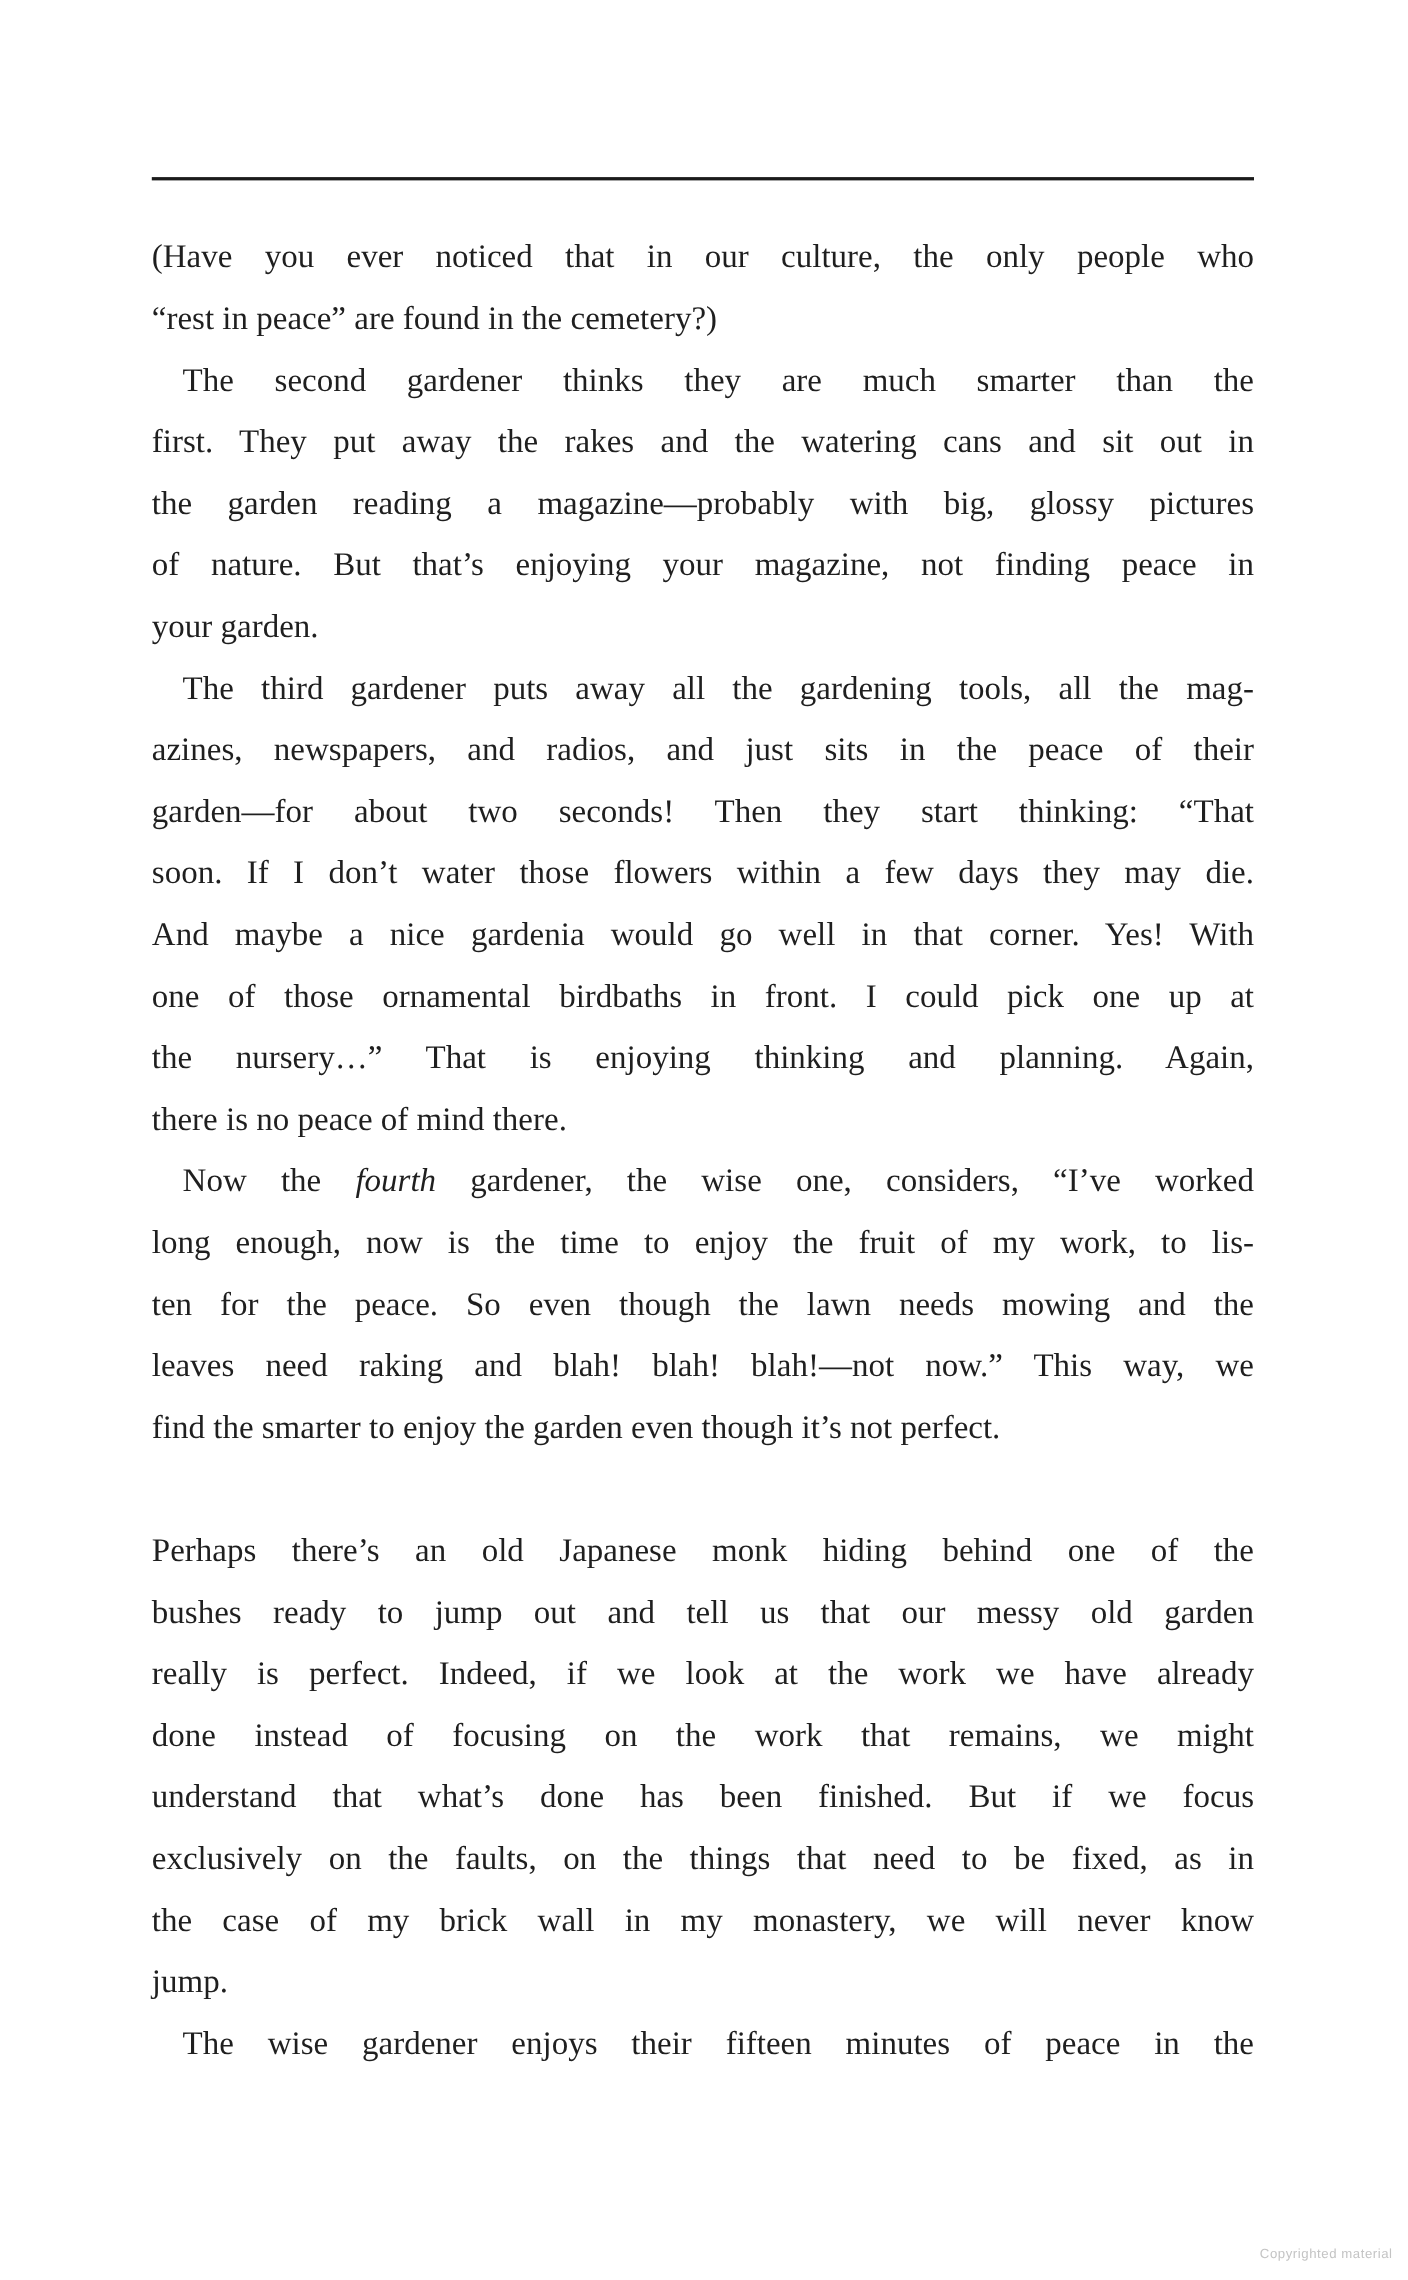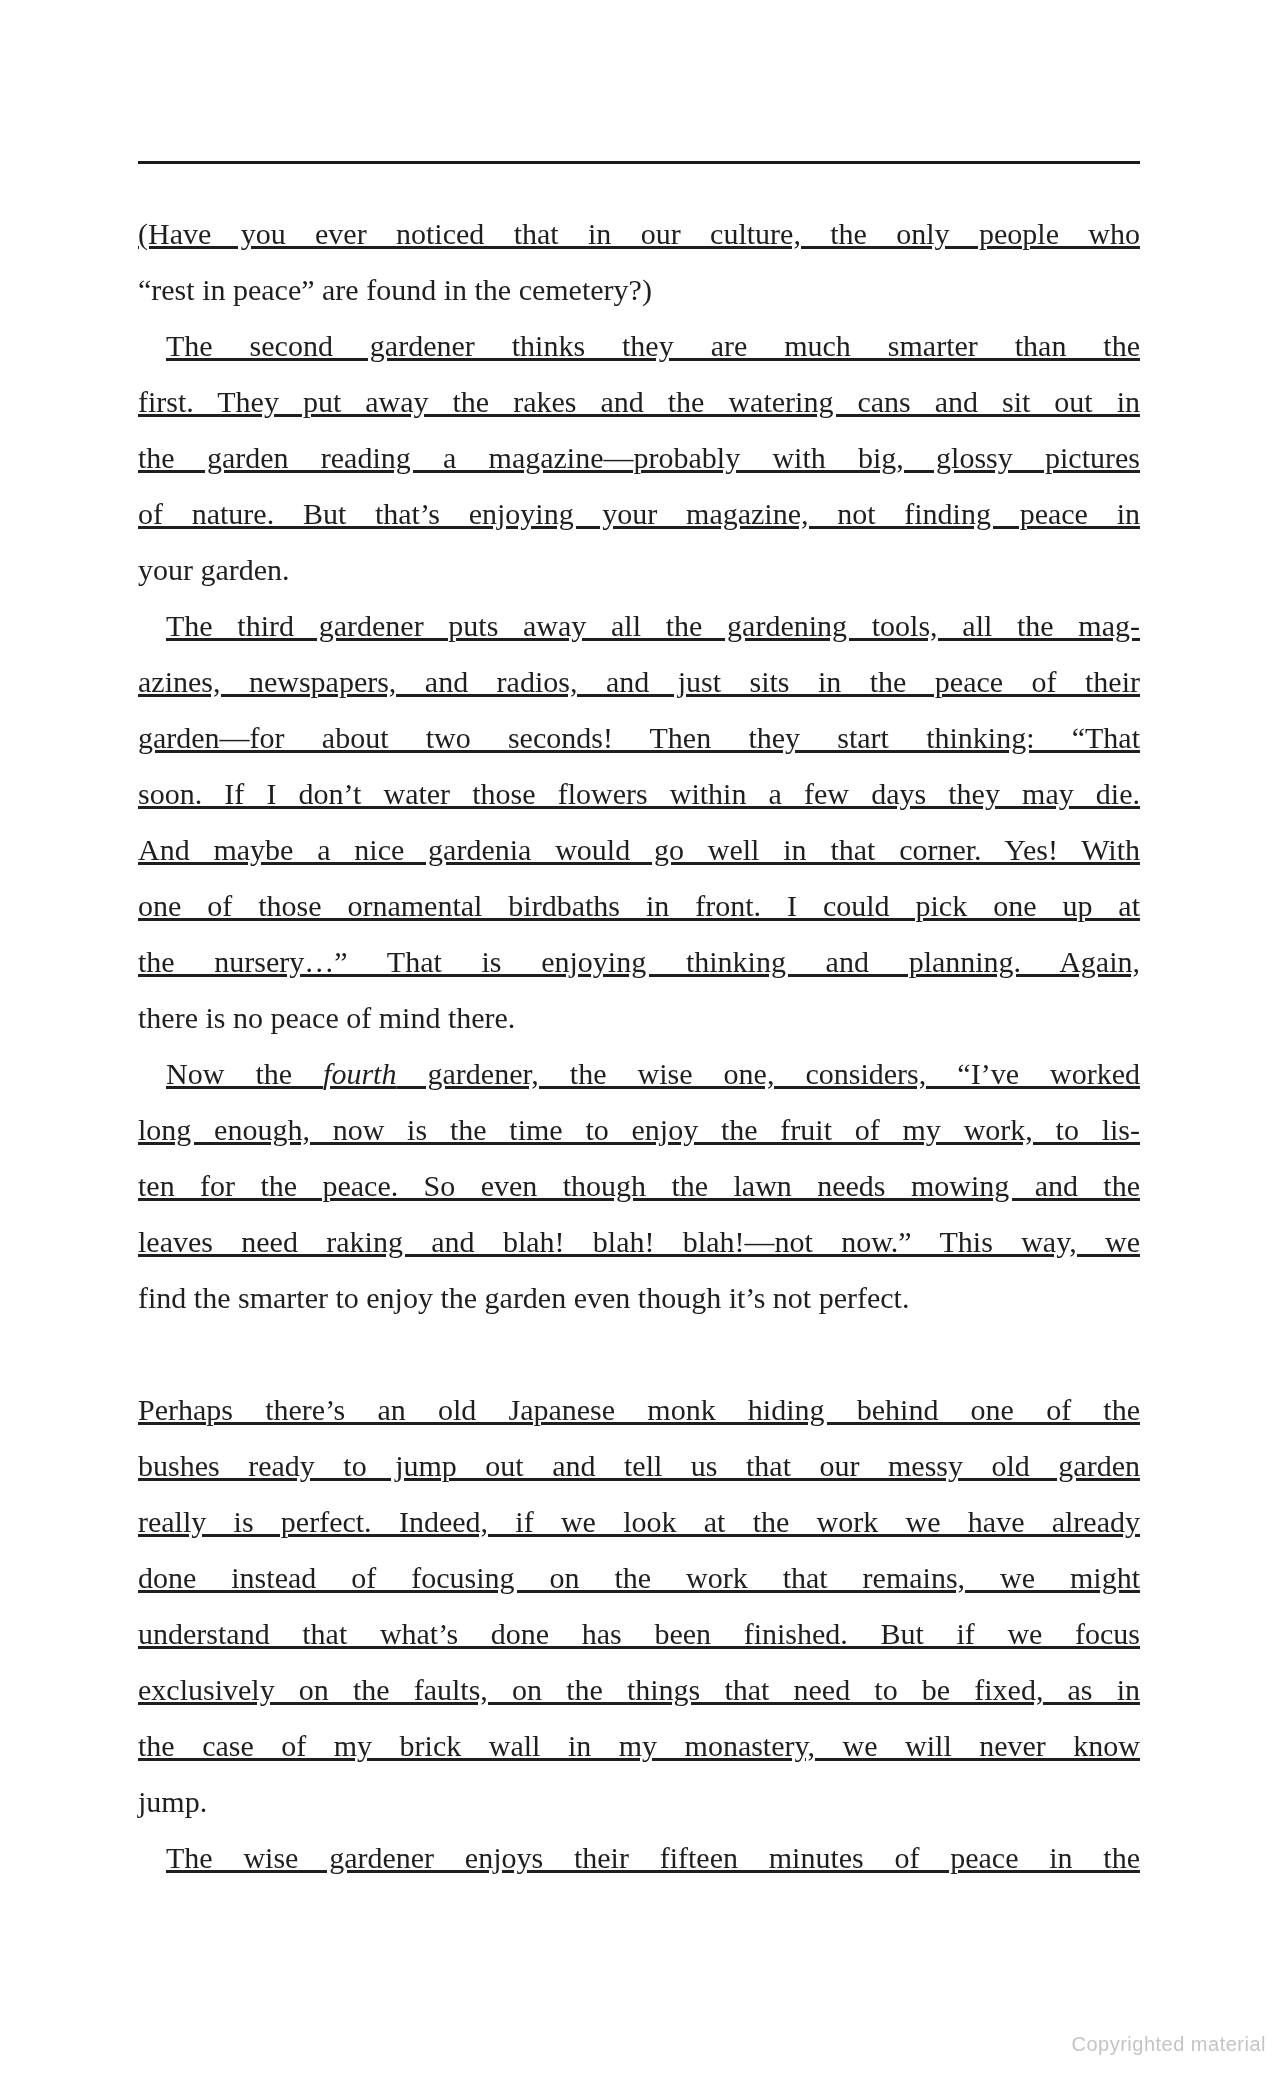--- a/index.html
+++ b/index.html
@@ -39,30 +39,30 @@
   .body-text{
     position:absolute;left:138px;top:206px;width:1002px;
     color:var(--text);
     font-size:30px;
     line-height:56px;
   }
   .line{
     text-align:justify;
     text-align-last:left;
   }
-  .line.fill{text-align-last:justify;text-decoration:underline;}
+  .line.fill{text-align-last:justify;}
   .line.indent{text-indent:28px;}
   .section-gap{height:56px;}
   .line i{font-style:italic;}
 
   
   .watermark{
     position:absolute;right:14px;bottom:17px;
     font-family:"Liberation Sans",sans-serif;
-    font-size:20px;
+    font-size:12px;
     color:var(--watermark);
     letter-spacing:0.5px;
   }
 </style>
 </head>
 <body>
 
 <div class="page">
   <div class="header-rule"></div>
 

